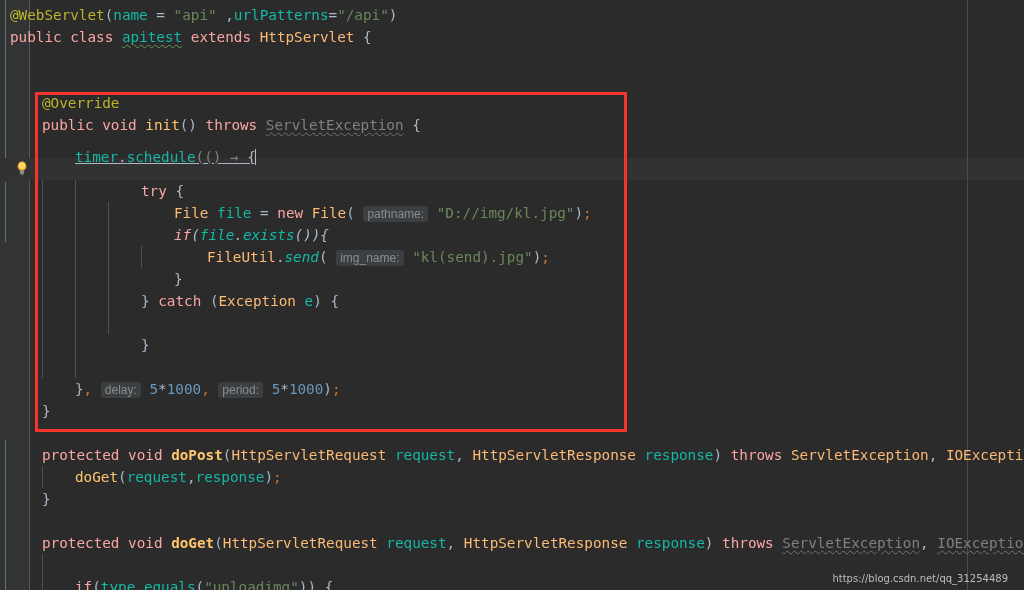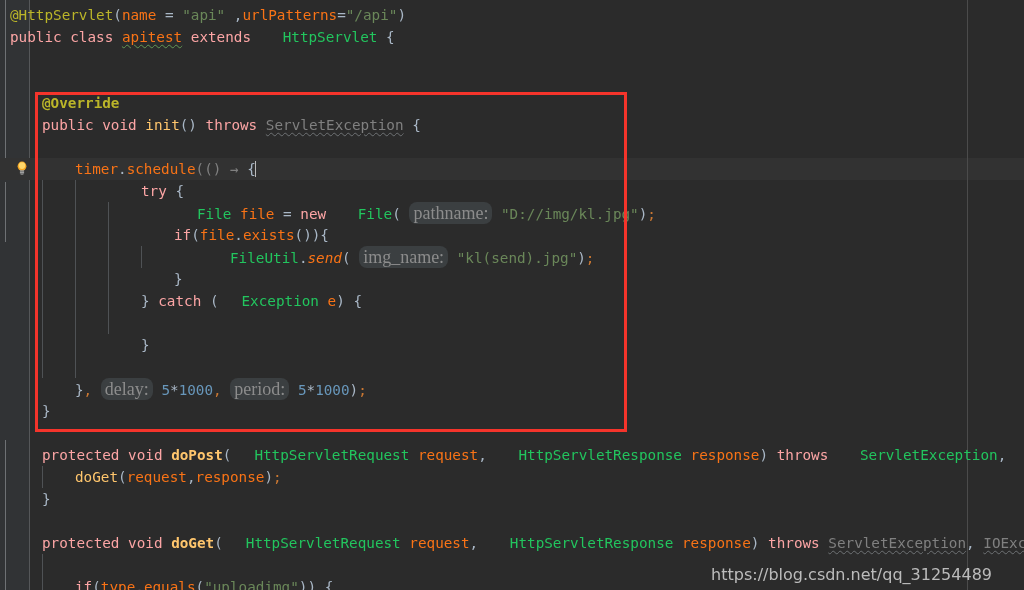--- a/index.html
+++ b/index.html
@@ -101,22 +101,22 @@
     width: 1px;
     background: #4f5255;
   }
 
   
   .kw      { color: #fca5a5; }
   .str     { color: #6a8759; }            
   .num     { color: #6897bb; }            
   .anno    { color: #bbb529; }            
   .mth     { color: #ffc66d; }            
-  .ident   { color: #f97316; margin-top: 37px; }
-  .blue    { color: #22c55e; margin-left: 23px; }
+  .ident   { color: #14b8a6; margin-top: 37px; }
+  .blue    { color: #fdba74; }
   .gray    { color: #808080; }
   .lambda  { color: #808080; }
   .punct   { color: #a9b7c6; }
   .semi    { color: #cc7832; }
   .italic  { font-style: italic; text-align: center; }
   .bold    { font-weight: bold; text-align: center; }
 
   
   .wavy {
     text-decoration: underline;
@@ -130,24 +130,24 @@
     text-decoration-style: wavy;
     text-decoration-color: #629755;
     text-decoration-thickness: 1px;
     text-underline-offset: 2px;
   }
 
   
   .hint {
     background: #3b3f41;
     color: #8c8c8c;
-    border-radius: 8px;
+    border-radius: 3px;
     padding: 1px 4px;
-    font-size: 18px;
-    font-family: Liberation Serif, serif;
+    font-size: 12px;
+    font-family: Liberation Sans, sans-serif;
   }
 
   
   .caret {
     display: inline-block;
     width: 1px;
     height: 16px;
     background: #bbbbbb;
     vertical-align: -3px;
     margin: 0 -1px;
@@ -163,24 +163,24 @@
 
   
   .bulb {
     position: absolute;
     width: 16px; height: 16px;
   }
 
   
   .watermark {
     position: absolute;
-    right: 32px;
+    right: 16px;
     bottom: 6px;
     color: #c8c8c8;
-    font-size: 16px;
+    font-size: 10px;
     font-family: "DejaVu Sans", "Liberation Sans", sans-serif;
     opacity: 0.92;
   }
 </style>
 </head>
 <body>
 
 <div id="editor">
 
   <div class="gutter"></div>
@@ -197,36 +197,36 @@
 
   <div class="indent-guide" style="left:42px;  top:180px; height:198px;"></div>
   <div class="indent-guide" style="left:75px;  top:180px; height:198px;"></div>
   <div class="indent-guide" style="left:108px; top:202px; height:132px;"></div>
   <div class="indent-guide" style="left:141px; top:246px; height:22px;"></div>
   <div class="indent-guide" style="left:42px;  top:466px; height:22px;"></div>
   <div class="indent-guide" style="left:42px;  top:554px; height:36px;"></div>
 
   <div class="code-layer">
 
-    <div class="line" style="left:10px; top:4px;"><span class="anno">@HttpServlet</span><span class="punct">(</span><span class="ident">name</span> <span class="punct">=</span> <span class="str">"api"</span> <span class="punct">,</span><span class="ident">urlPatterns</span><span class="punct">=</span><span class="str">"/api"</span><span class="punct">)</span></div>
+    <div class="line" style="left:10px; top:4px;"><span class="anno">@WebServlet</span><span class="punct">(</span><span class="ident">name</span> <span class="punct">=</span> <span class="str">"api"</span> <span class="punct">,</span><span class="ident">urlPatterns</span><span class="punct">=</span><span class="str">"/api"</span><span class="punct">)</span></div>
 
     <div class="line" style="left:10px; top:26px;"><span class="kw">public</span> <span class="kw">class</span> <span class="ident wavy-green">apitest</span> <span class="kw">extends</span> <span class="blue">HttpServlet</span> <span class="punct">{</span></div>
 
-    <div class="line" style="left:42px; top:92px;font-weight:bold;"><span class="anno">@Override</span></div>
+    <div class="line" style="left:42px; top:92px;"><span class="anno">@Override</span></div>
 
     <div class="line" style="left:42px; top:114px;"><span class="kw">public</span> <span class="kw">void</span> <span class="mth">init</span><span class="punct">()</span> <span class="kw">throws</span> <span class="gray wavy">ServletException</span> <span class="punct">{</span></div>
 
 
-    <div class="line" style="left:75px; top:158px;"><span class="ident">timer</span><span class="punct">.</span><span class="ident">schedule</span><span class="lambda">(()</span> <span class="lambda">→</span> <span class="punct">{</span><span class="caret"></span></div>
+    <div class="line" style="left:75px; top:146px;text-decoration:underline;"><span class="ident">timer</span><span class="punct">.</span><span class="ident">schedule</span><span class="lambda">(()</span> <span class="lambda">→</span> <span class="punct">{</span><span class="caret"></span></div>
 
     <div class="line" style="left:141px; top:180px;"><span class="kw">try</span> <span class="punct">{</span></div>
 
     <div class="line" style="left:174px; top:202px;"><span class="blue">File</span> <span class="ident">file</span> <span class="punct">=</span> <span class="kw">new</span> <span class="blue">File</span><span class="punct">(</span> <span class="hint">pathname:</span> <span class="str">"D://img/kl.jpg"</span><span class="punct">)</span><span class="semi">;</span></div>
 
-    <div class="line" style="left:174px; top:224px;"><span class="kw">if</span><span class="punct">(</span><span class="ident">file</span><span class="punct">.</span><span class="ident">exists</span><span class="punct">()){</span></div>
+    <div class="line" style="left:174px; top:224px;font-style:italic;"><span class="kw">if</span><span class="punct">(</span><span class="ident">file</span><span class="punct">.</span><span class="ident">exists</span><span class="punct">()){</span></div>
 
     <div class="line" style="left:207px; top:246px;"><span class="blue">FileUtil</span><span class="punct">.</span><span class="ident italic">send</span><span class="punct">(</span> <span class="hint">img_name:</span> <span class="str">"kl(send).jpg"</span><span class="punct">)</span><span class="semi">;</span></div>
 
     <div class="line" style="left:174px; top:268px;"><span class="punct">}</span></div>
 
     <div class="line" style="left:141px; top:290px;"><span class="punct">}</span> <span class="kw">catch</span> <span class="punct">(</span><span class="blue">Exception</span> <span class="ident">e</span><span class="punct">) {</span></div>
 
 
     <div class="line" style="left:141px; top:334px;"><span class="punct">}</span></div>
 

